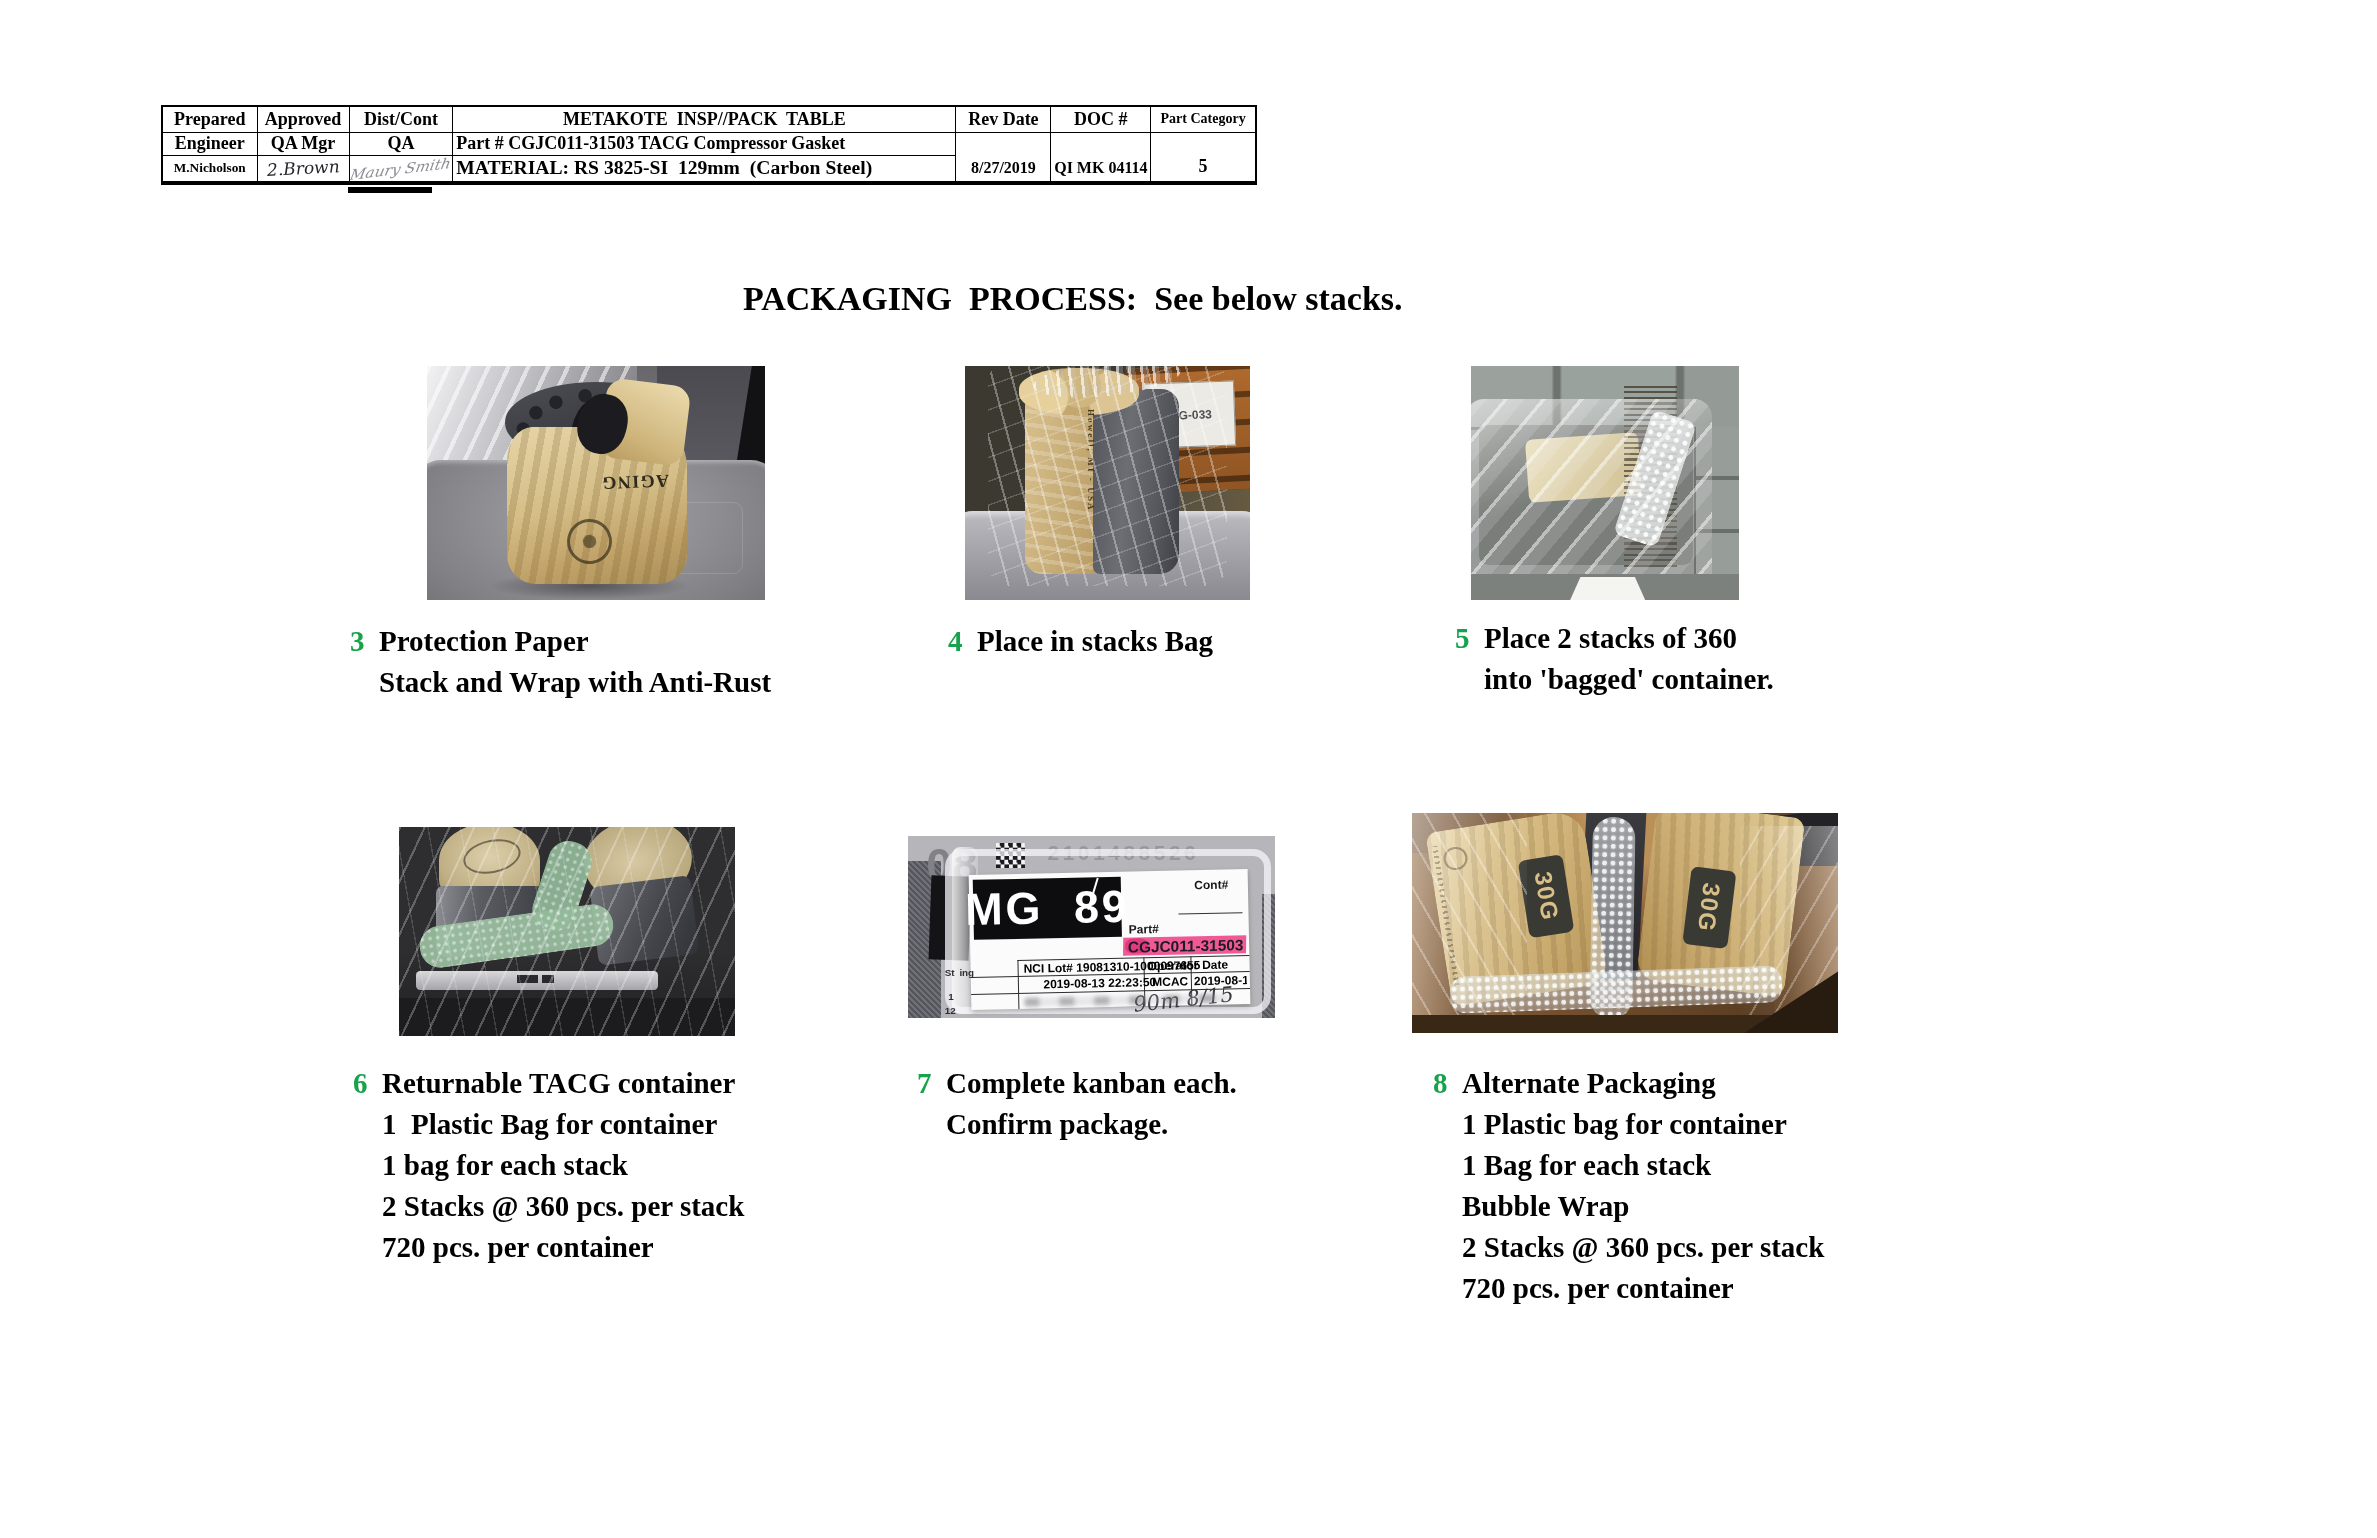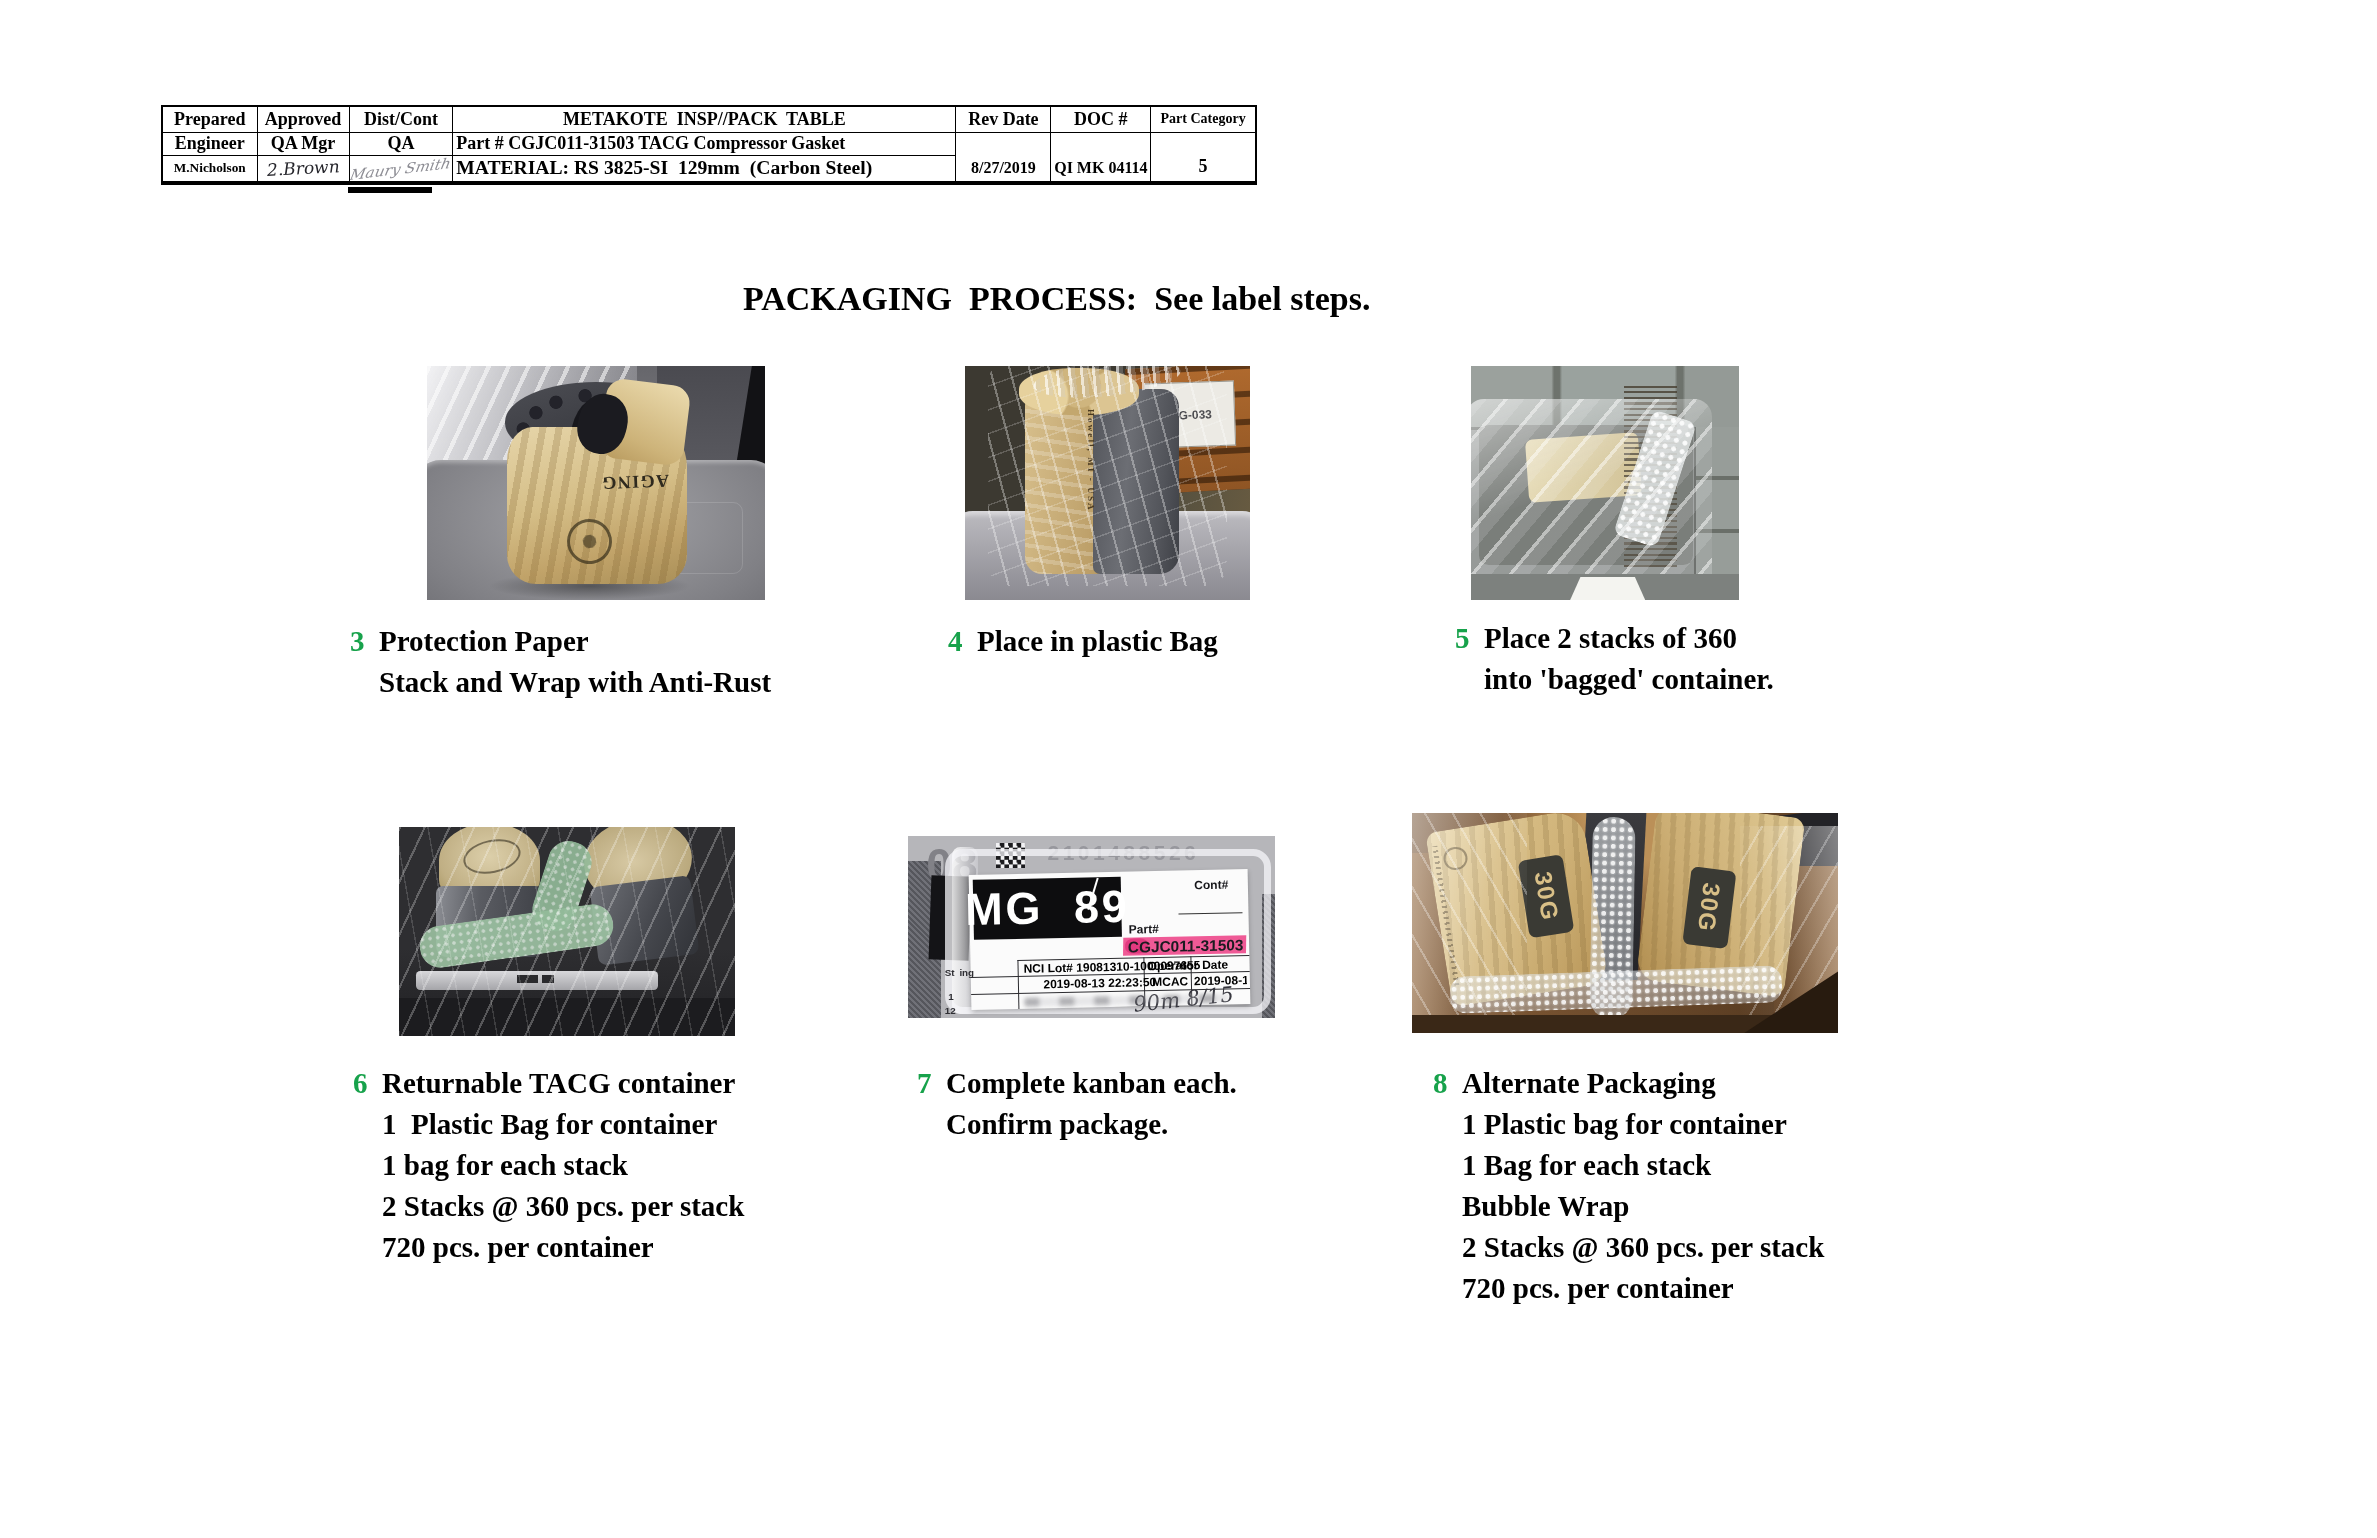--- a/index.html
+++ b/index.html
@@ -261,21 +261,21 @@
     <tr style="height:28px">
       <td class="nm">M.Nicholson</td>
       <td style="text-align:center"><span class="sig1">2.Brown</span></td>
       <td style="text-align:center"><span class="sig2">Maury Smith</span></td>
       <td class="mat">MATERIAL: RS 3825-SI  129mm  (Carbon Steel)</td>
     </tr>
   </tbody>
     </table>
   <div id="hdr-stray"></div>
 
-  <div id="title">PACKAGING  PROCESS:  See label steps.</div>
+  <div id="title">PACKAGING  PROCESS:  See below stacks.</div>
 
   <div id="p3" class="ph">
     <div class="p3-dark"></div>
     <div class="p3-black"></div>
     <div class="p3-sheet"></div>
     <div class="p3-tray"></div>
     <div class="p3-trayline"></div>
     <div class="p3-shadow"></div>
     <div class="p3-stack">
       <div class="p3-ring"></div>
@@ -320,21 +320,21 @@
     <span class="num">3</span>
     <div class="lines">
       <div>Protection Paper</div>
       <div>Stack and Wrap with Anti-Rust</div>
     </div>
   </div>
 
   <div class="step" style="left:948px;top:621px">
     <span class="num">4</span>
     <div class="lines">
-      <div>Place in plastic Bag</div>
+      <div>Place in stacks Bag</div>
     </div>
   </div>
 
   <div class="step" style="left:1455px;top:618px">
     <span class="num">5</span>
     <div class="lines">
       <div>Place 2 stacks of 360</div>
       <div>into 'bagged' container.</div>
     </div>
   </div>

